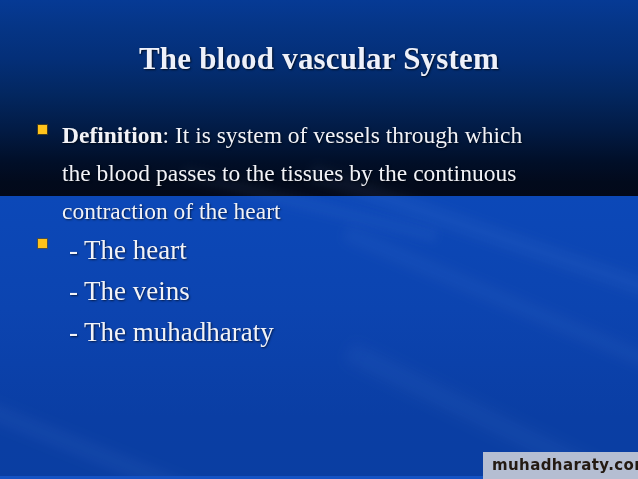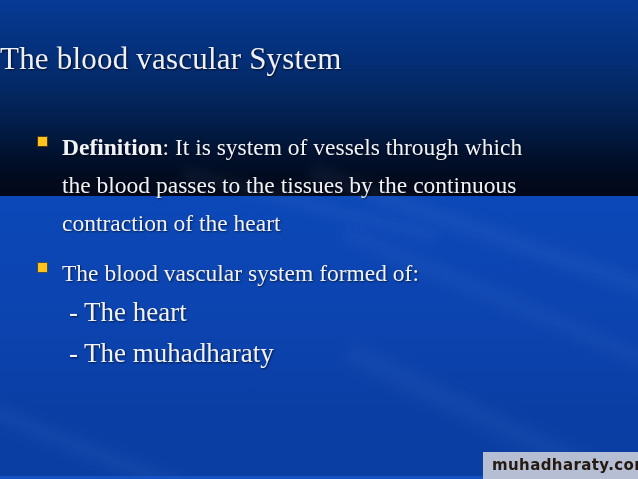--- a/index.html
+++ b/index.html
@@ -93,23 +93,23 @@
     height: 3px;
     background: #1452c4;
   }
 
   
   .title {
     position: absolute;
     left: 0;
     top: 41px;
     width: 638px;
-    text-align: left;
+    text-align: center;
     font-size: 31px;
-    font-weight: normal;
+    font-weight: bold;
     color: #eef1fa;
     letter-spacing: 0.2px;
     text-shadow: 1px 1px 2px rgba(0,0,0,0.75);
     white-space: nowrap;
   }
 
   
   .body-block {
     position: absolute;
     left: 0;
@@ -133,21 +133,20 @@
     box-shadow: 0 0 0 1px rgba(120,85,0,0.55);
   }
 
   .bullet-text {
     display: block;
     padding-left: 24px;
     font-size: 23.5px;
     line-height: 38px;
     color: #f2f3f8;
     text-shadow: 1px 1px 2px rgba(0,0,0,0.6);
-    margin-top: 12px;
   }
 
   .bullet-text b {
     font-weight: bold;
   }
 
   .sub-row {
     position: relative;
     padding-left: 69px;
     font-size: 27px;
@@ -203,26 +202,26 @@
 
   <div class="body-block">
 
     <div class="bullet-row">
       <span class="bullet-mark"></span>
       <span class="bullet-text"><b>Definition</b><span>: It is system of vessels through which the blood passes to the tissues by the continuous contraction of the heart</span></span>
     </div>
 
     <div class="bullet-row">
       <span class="bullet-mark"></span>
-      <span class="bullet-text"><span>The blood vascular system formed of:</span></span>
     </div>
 
     <div class="sub-row"><span class="sub-dash">-</span><span>The heart</span></div>
 
 
+    <div class="sub-row"><span class="sub-dash">-</span><span>The veins</span></div>
 
     <div class="sub-row"><span class="sub-dash">-</span><span>The muhadharaty</span></div>
 
   </div>
 
   <div class="watermark">
     <span class="watermark-text">muhadharaty.com</span>
   </div>
 
 </div>

